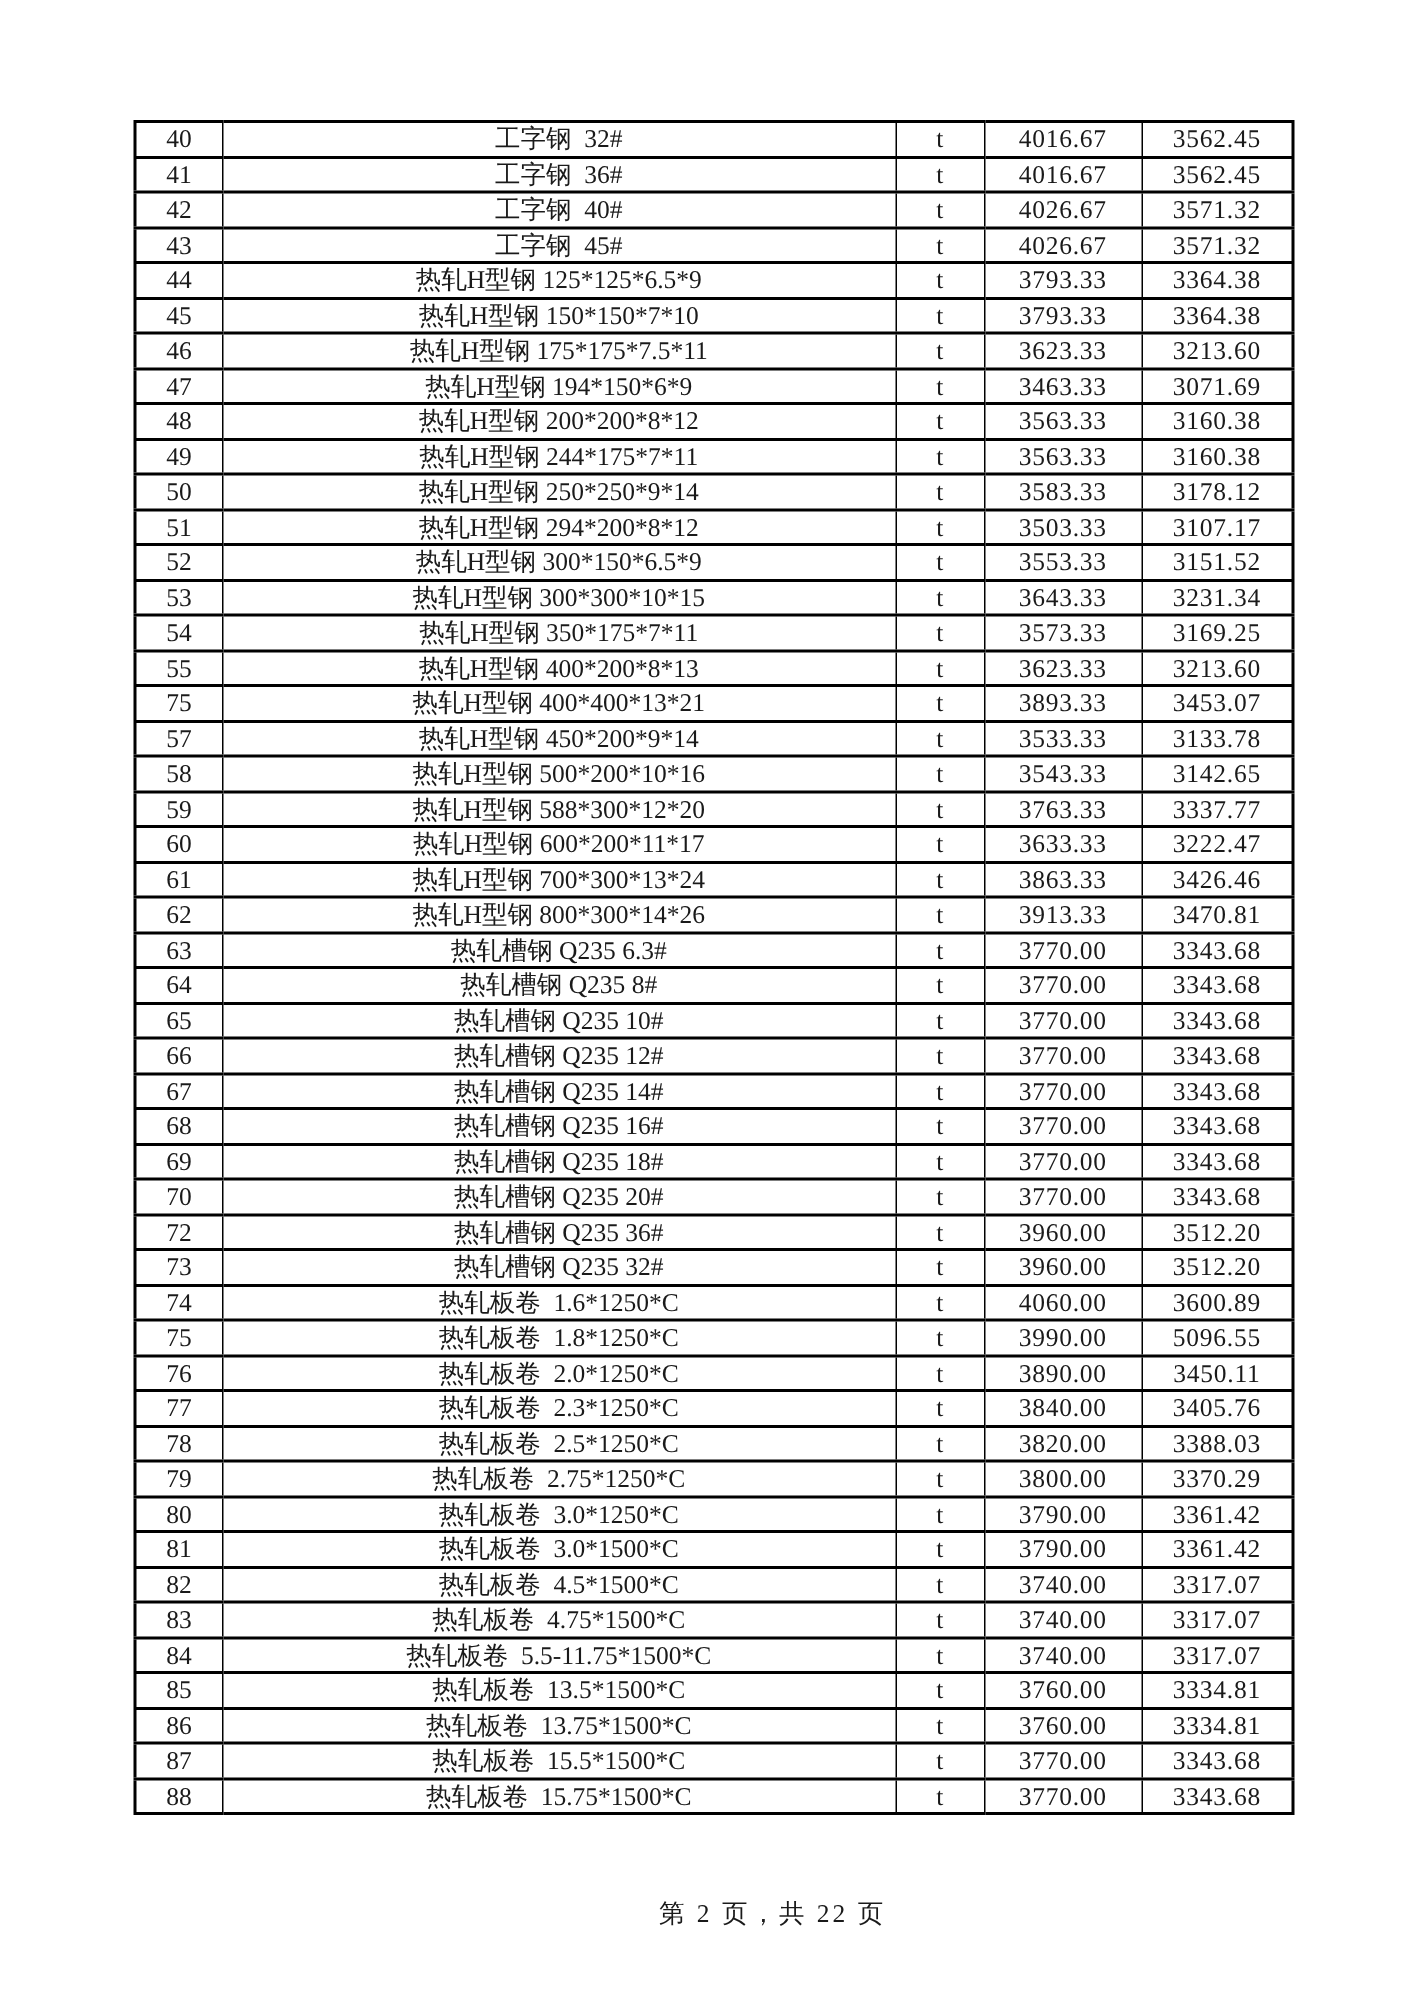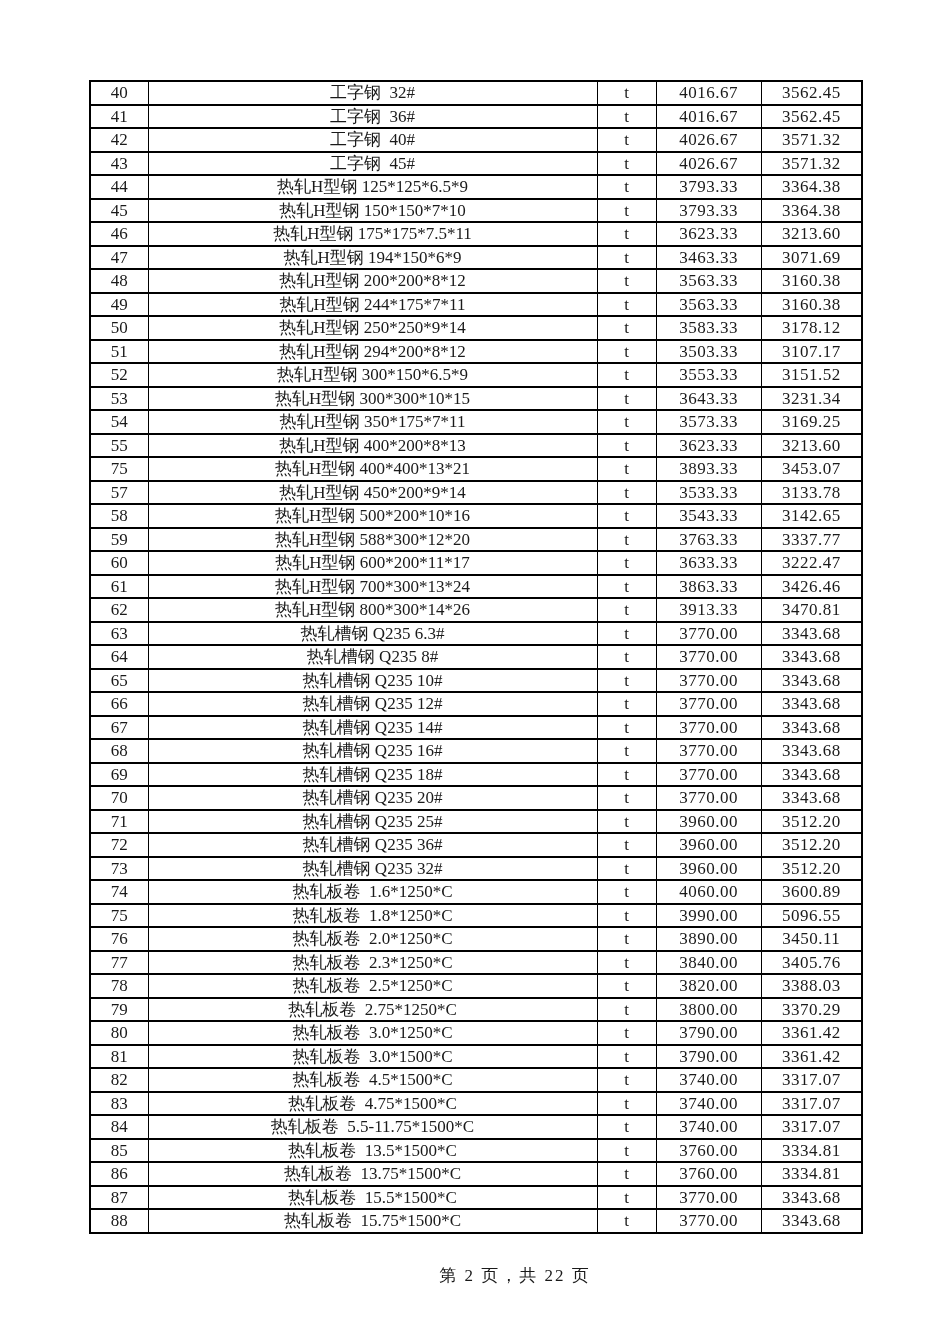--- a/index.html
+++ b/index.html
@@ -285,27 +285,20 @@
     <td class="c-p2">3343.68</td>
   </tr>
           <tr>
     <td class="c-no">70</td>
     <td class="c-name">热轧槽钢 Q235 20#</td>
     <td class="c-unit">t</td>
     <td class="c-p1">3770.00</td>
     <td class="c-p2">3343.68</td>
   </tr>
           <tr>
-    <td class="c-no">71</td>
-    <td class="c-name">热轧槽钢 Q235 25#</td>
-    <td class="c-unit">t</td>
-    <td class="c-p1">3960.00</td>
-    <td class="c-p2">3512.20</td>
-  </tr>
-          <tr>
     <td class="c-no">72</td>
     <td class="c-name">热轧槽钢 Q235 36#</td>
     <td class="c-unit">t</td>
     <td class="c-p1">3960.00</td>
     <td class="c-p2">3512.20</td>
   </tr>
           <tr>
     <td class="c-no">73</td>
     <td class="c-name">热轧槽钢 Q235 32#</td>
     <td class="c-unit">t</td>

